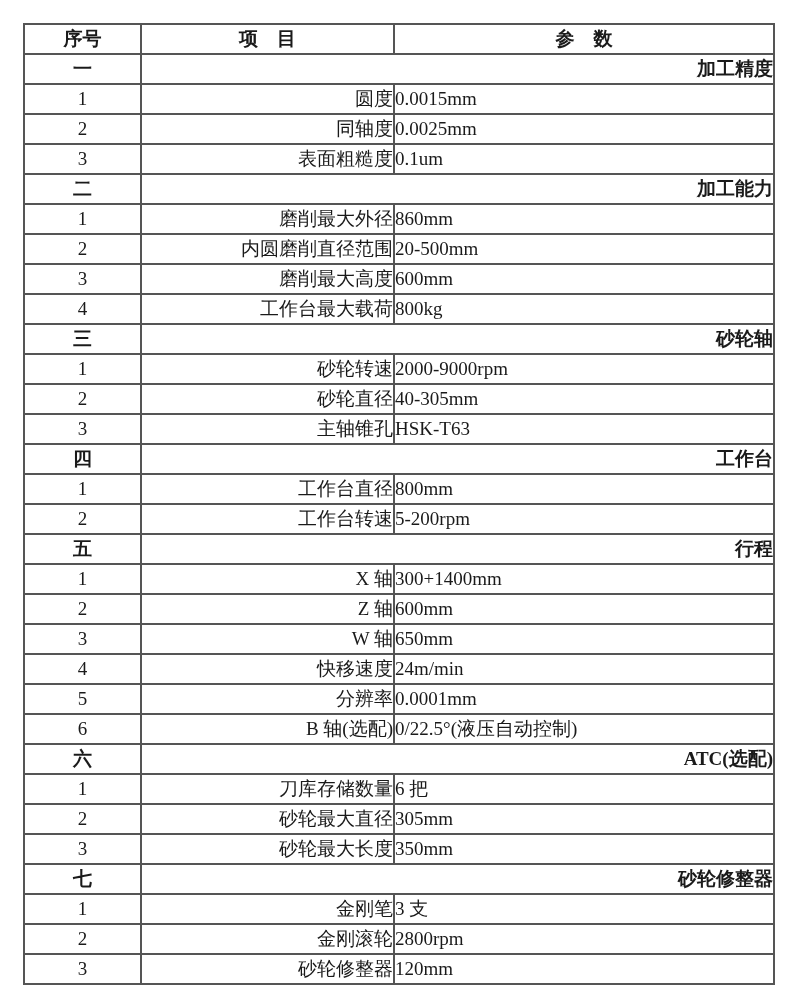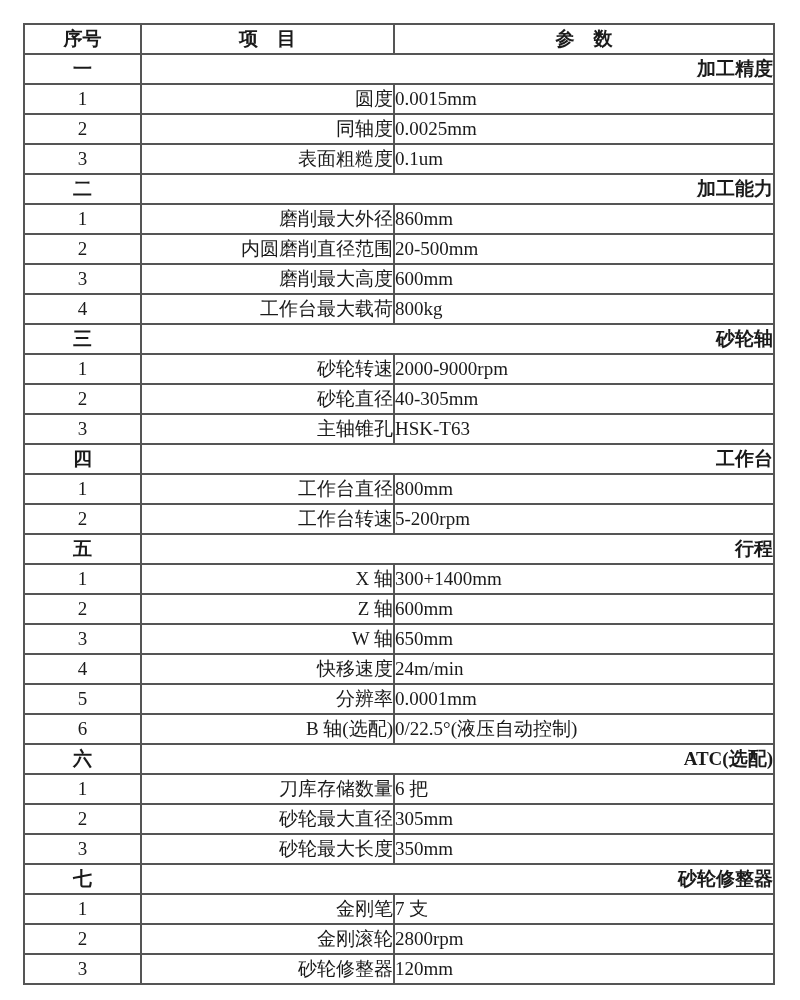--- a/index.html
+++ b/index.html
@@ -190,21 +190,21 @@
           <td class="col-item">砂轮最大长度</td>
           <td class="col-val">350mm</td>
         </tr>
         <tr class="section-row">
           <td class="col-no">七</td>
           <td class="col-item" colspan="2">砂轮修整器</td>
         </tr>
         <tr>
           <td class="col-no">1</td>
           <td class="col-item">金刚笔</td>
-          <td class="col-val">7 支</td>
+          <td class="col-val">3 支</td>
         </tr>
         <tr>
           <td class="col-no">2</td>
           <td class="col-item">金刚滚轮</td>
           <td class="col-val">2800rpm</td>
         </tr>
         <tr>
           <td class="col-no">3</td>
           <td class="col-item">砂轮修整器</td>
           <td class="col-val">120mm</td>

